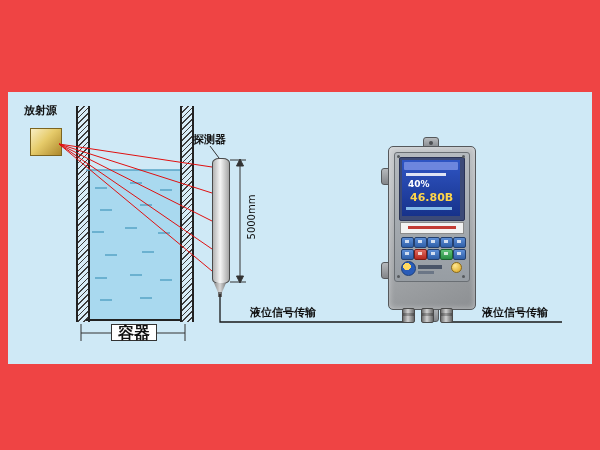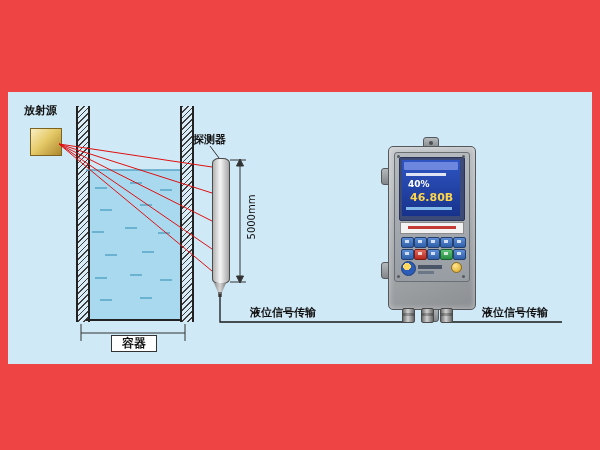--- a/index.html
+++ b/index.html
@@ -30,22 +30,22 @@
           background:linear-gradient(90deg,#8a8a8a,#d7d7d7,#7d7d7d);
           clip-path:polygon(0 0,100% 0,68% 100%,32% 100%);}
   .nozzle-tip{left:218px;top:292px;width:4px;height:5px;background:#6f6f6f;z-index:4;}
 
   
   .lbl{font-size:11px;font-weight:700;color:#111;z-index:6;white-space:nowrap;}
   .lbl-source{left:24px;top:103px;}
   .lbl-detector{left:193px;top:132px;}
   .lbl-dim{left:246px;top:252px;width:70px;text-align:center;font-size:10px;font-weight:400;
            transform:rotate(-90deg);transform-origin:left top;}
-  .lbl-vessel{left:111px;top:335px;width:44px;height:15px;line-height:15px;text-align:center;
-              background:#fff;border:1px solid #333;font-size:12px;}
+  .lbl-vessel{left:111px;top:324px;width:44px;height:15px;line-height:15px;text-align:center;
+              background:#fff;border:1px solid #333;font-size:16px;}
   .lbl-trans{left:250px;top:305px;width:104px;}
   .lbl-out{left:462px;top:305px;width:106px;text-align:center;}
 
   
   .inst-body{left:388px;top:146px;width:86px;height:162px;z-index:4;
              background:linear-gradient(155deg,#c7cacd,#8c8f92);
              border:1px solid #55585b;border-radius:5px;
              box-shadow:inset 0 0 6px rgba(255,255,255,.45);}
   .tab{background:linear-gradient(#b6b9bc,#83868a);border:1px solid #55585b;z-index:3;}
   .tab-top{left:423px;top:137px;width:14px;height:10px;border-radius:3px 3px 0 0;}

